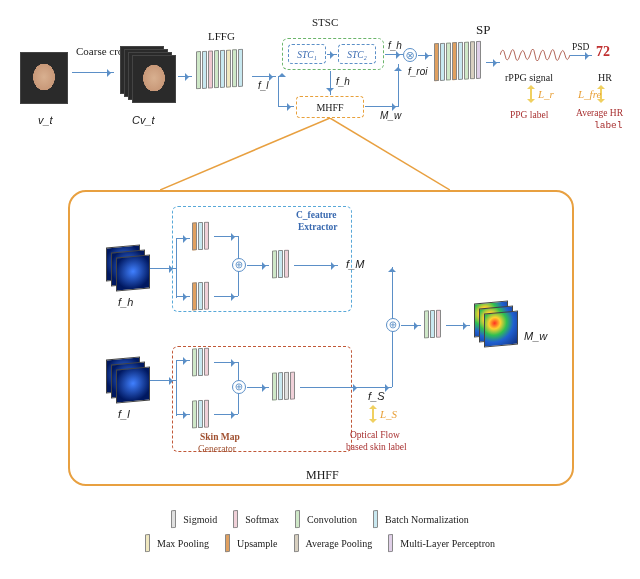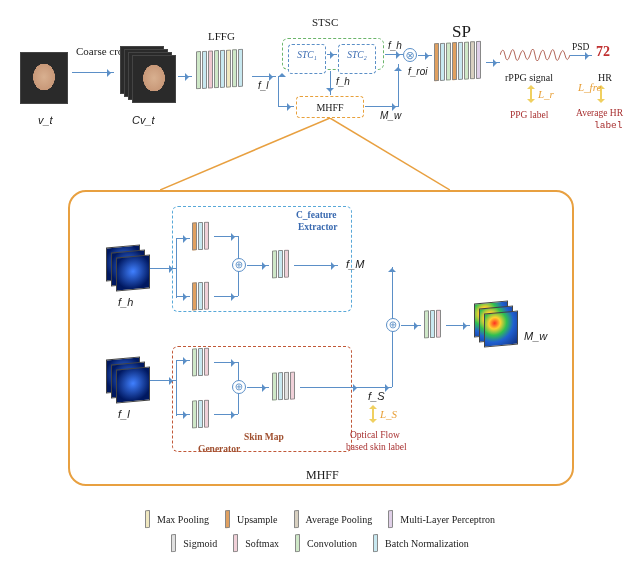--- a/index.html
+++ b/index.html
@@ -122,21 +122,21 @@
 
   .big-orange-box {
     position: absolute;
     border: 2px solid #e8a040;
     border-radius: 18px;
   }
 
   
   .stc {
     position: absolute;
-    width: 38px; height: 30px;
+    width: 38px; height: 20px;
     border: 1.2px dashed #5b8fc7;
     border-radius: 4px;
     font-size: 9.5px;
     font-style: italic;
     text-align: center;
     line-height: 20px;
     color: var(--blue-text);
     background: #fff;
   }
 
@@ -298,21 +298,21 @@
 
 <div class="arrow" style="left:365px; top:106px; width:34px;"></div>
 <div style="position:absolute; left:398px; top:70px; width:1.3px; height:37px; background:var(--arrow-blue);"></div>
 <div class="arrow v up" style="left:398px; top:64px; height:6px;"></div>
 <div class="label italic" style="left:380px; top:110px; font-size:10px;">M_w</div>
 
 <div class="op-circle" style="left:403px; top:48px; font-size:11px;"><span>⊗</span></div>
 <div class="label italic" style="left:408px; top:66px; font-size:10px;">f_roi</div>
 <div class="arrow" style="left:418px; top:55px; width:14px;"></div>
 
-<div class="label" style="left:452px; top:22px; font-size:17px;">SP</div>
+<div class="label" style="left:476px; top:22px; font-size:13px;">SP</div>
 <div class="layers" style="left:434px; top:42px;">
   <span class="c-upsample"></span>
     <span class="c-bn"></span>
     <span class="c-green"></span>
   <span class="c-upsample"></span>
     <span class="c-bn"></span>
     <span class="c-green"></span>
   <span class="c-avgpool"></span>
     <span class="c-mlp"></span>
 </div>
@@ -328,21 +328,21 @@
 <div class="label small" style="left:572px; top:42px;">PSD</div>
 
 <div class="label red-bold" style="left:596px; top:44px;">72</div>
 <div class="label" style="left:598px; top:72px; font-size:10px;">HR</div>
 
 <div class="bidir-yellow" style="left:530px; top:86px; height:16px;"></div>
 <div class="label orange" style="left:538px; top:88px;">L_r</div>
 <div class="label red-text small" style="left:510px; top:110px;">PPG label</div>
 
 <div class="bidir-yellow" style="left:600px; top:86px; height:16px;"></div>
-<div class="label orange" style="left:578px; top:81px;">L_fre</div>
+<div class="label orange" style="left:578px; top:88px;">L_fre</div>
 <div class="label red-text small" style="left:576px; top:108px;">Average HR</div>
 <div class="label red-text small" style="left:594px; top:120px;font-family:Liberation Mono, monospace;">label</div>
 
 <svg style="position:absolute; left:160px; top:118px; width:290px; height:72px;" viewBox="0 0 290 72">
   <path d="M170,0 L0,72" stroke="#e8a040" stroke-width="1.5" fill="none"></path>
   <path d="M170,0 L290,72" stroke="#e8a040" stroke-width="1.5" fill="none"></path>
 </svg>
 
 <div class="big-orange-box" style="left:68px; top:190px; width:506px; height:296px;"></div>
 
@@ -387,22 +387,22 @@
 <div class="arrow" style="left:247px; top:265px; width:22px;"></div>
 <div class="layers small" style="left:272px; top:250px;">
   <span class="c-green"></span>
     <span class="c-bn"></span>
     <span class="c-softmax"></span>
 </div>
 <div class="arrow" style="left:294px; top:265px; width:44px;"></div>
 <div class="label italic" style="left:346px; top:258px; font-size:11px;">f_M</div>
 
 <div class="dashed-box dashed-red" style="left:172px; top:346px; width:180px; height:106px;"></div>
-<div class="label small" style="left:200px; top:432px; color:#a05030; font-weight:600;margin-left:44px;">Skin Map</div>
-<div class="label small" style="left:198px; top:444px; color:#a05030; font-weight:700;">Generator</div>
+<div class="label small" style="left:200px; top:432px; color:#a05030; font-weight:600;">Skin Map</div>
+<div class="label small" style="left:198px; top:444px; color:#a05030; font-weight:400;">Generator</div>
 
 <div class="arrow" style="left:150px; top:380px; width:26px;"></div>
 <div style="position:absolute; left:176px; top:360px; width:1.3px; height:56px; background:var(--arrow-blue);"></div>
 <div class="arrow" style="left:176px; top:360px; width:14px;"></div>
 <div class="arrow" style="left:176px; top:414px; width:14px;"></div>
 
 <div class="layers small" style="left:192px; top:348px;">
   <span class="c-green"></span>
     <span class="c-bn"></span>
     <span class="c-softmax"></span>
@@ -450,62 +450,62 @@
 <div class="label orange" style="left:380px; top:408px;">L_S</div>
 <div class="label red-text small" style="left:350px; top:430px;text-align:right;">Optical Flow</div>
 <div class="label red-text small" style="left:346px; top:442px;">based skin label</div>
 
 <div class="label" style="left:306px; top:468px; font-size:12px;">MHFF</div>
 
 <div class="legend" style="left:80px; top:510px;">
   <div class="legend-row">
     <div class="legend-item">
       <span class="legend-swatch">
-          <span class="c-maxpool"></span>
-        </span>
-      <span>Max Pooling</span>
-    </div>
-    <div class="legend-item">
-      <span class="legend-swatch">
-          <span class="c-upsample"></span>
-        </span>
-      <span>Upsample</span>
-    </div>
-    <div class="legend-item">
-      <span class="legend-swatch">
-          <span class="c-avgpool"></span>
-        </span>
-      <span>Average Pooling</span>
-    </div>
-    <div class="legend-item">
-      <span class="legend-swatch">
-          <span class="c-mlp"></span>
-        </span>
-      <span>Multi-Layer Perceptron</span>
+          <span class="c-sigmoid"></span>
+        </span>
+      <span>Sigmoid</span>
+    </div>
+    <div class="legend-item">
+      <span class="legend-swatch">
+          <span class="c-softmax"></span>
+        </span>
+      <span>Softmax</span>
+    </div>
+    <div class="legend-item">
+      <span class="legend-swatch">
+          <span class="c-green"></span>
+        </span>
+      <span>Convolution</span>
+    </div>
+    <div class="legend-item">
+      <span class="legend-swatch">
+          <span class="c-bn"></span>
+        </span>
+      <span>Batch Normalization</span>
     </div>
   </div>
   <div class="legend-row">
     <div class="legend-item">
       <span class="legend-swatch">
-          <span class="c-sigmoid"></span>
-        </span>
-      <span>Sigmoid</span>
-    </div>
-    <div class="legend-item">
-      <span class="legend-swatch">
-          <span class="c-softmax"></span>
-        </span>
-      <span>Softmax</span>
-    </div>
-    <div class="legend-item">
-      <span class="legend-swatch">
-          <span class="c-green"></span>
-        </span>
-      <span>Convolution</span>
-    </div>
-    <div class="legend-item">
-      <span class="legend-swatch">
-          <span class="c-bn"></span>
-        </span>
-      <span>Batch Normalization</span>
+          <span class="c-maxpool"></span>
+        </span>
+      <span>Max Pooling</span>
+    </div>
+    <div class="legend-item">
+      <span class="legend-swatch">
+          <span class="c-upsample"></span>
+        </span>
+      <span>Upsample</span>
+    </div>
+    <div class="legend-item">
+      <span class="legend-swatch">
+          <span class="c-avgpool"></span>
+        </span>
+      <span>Average Pooling</span>
+    </div>
+    <div class="legend-item">
+      <span class="legend-swatch">
+          <span class="c-mlp"></span>
+        </span>
+      <span>Multi-Layer Perceptron</span>
     </div>
   </div>
 </div>
 
 </body></html>

